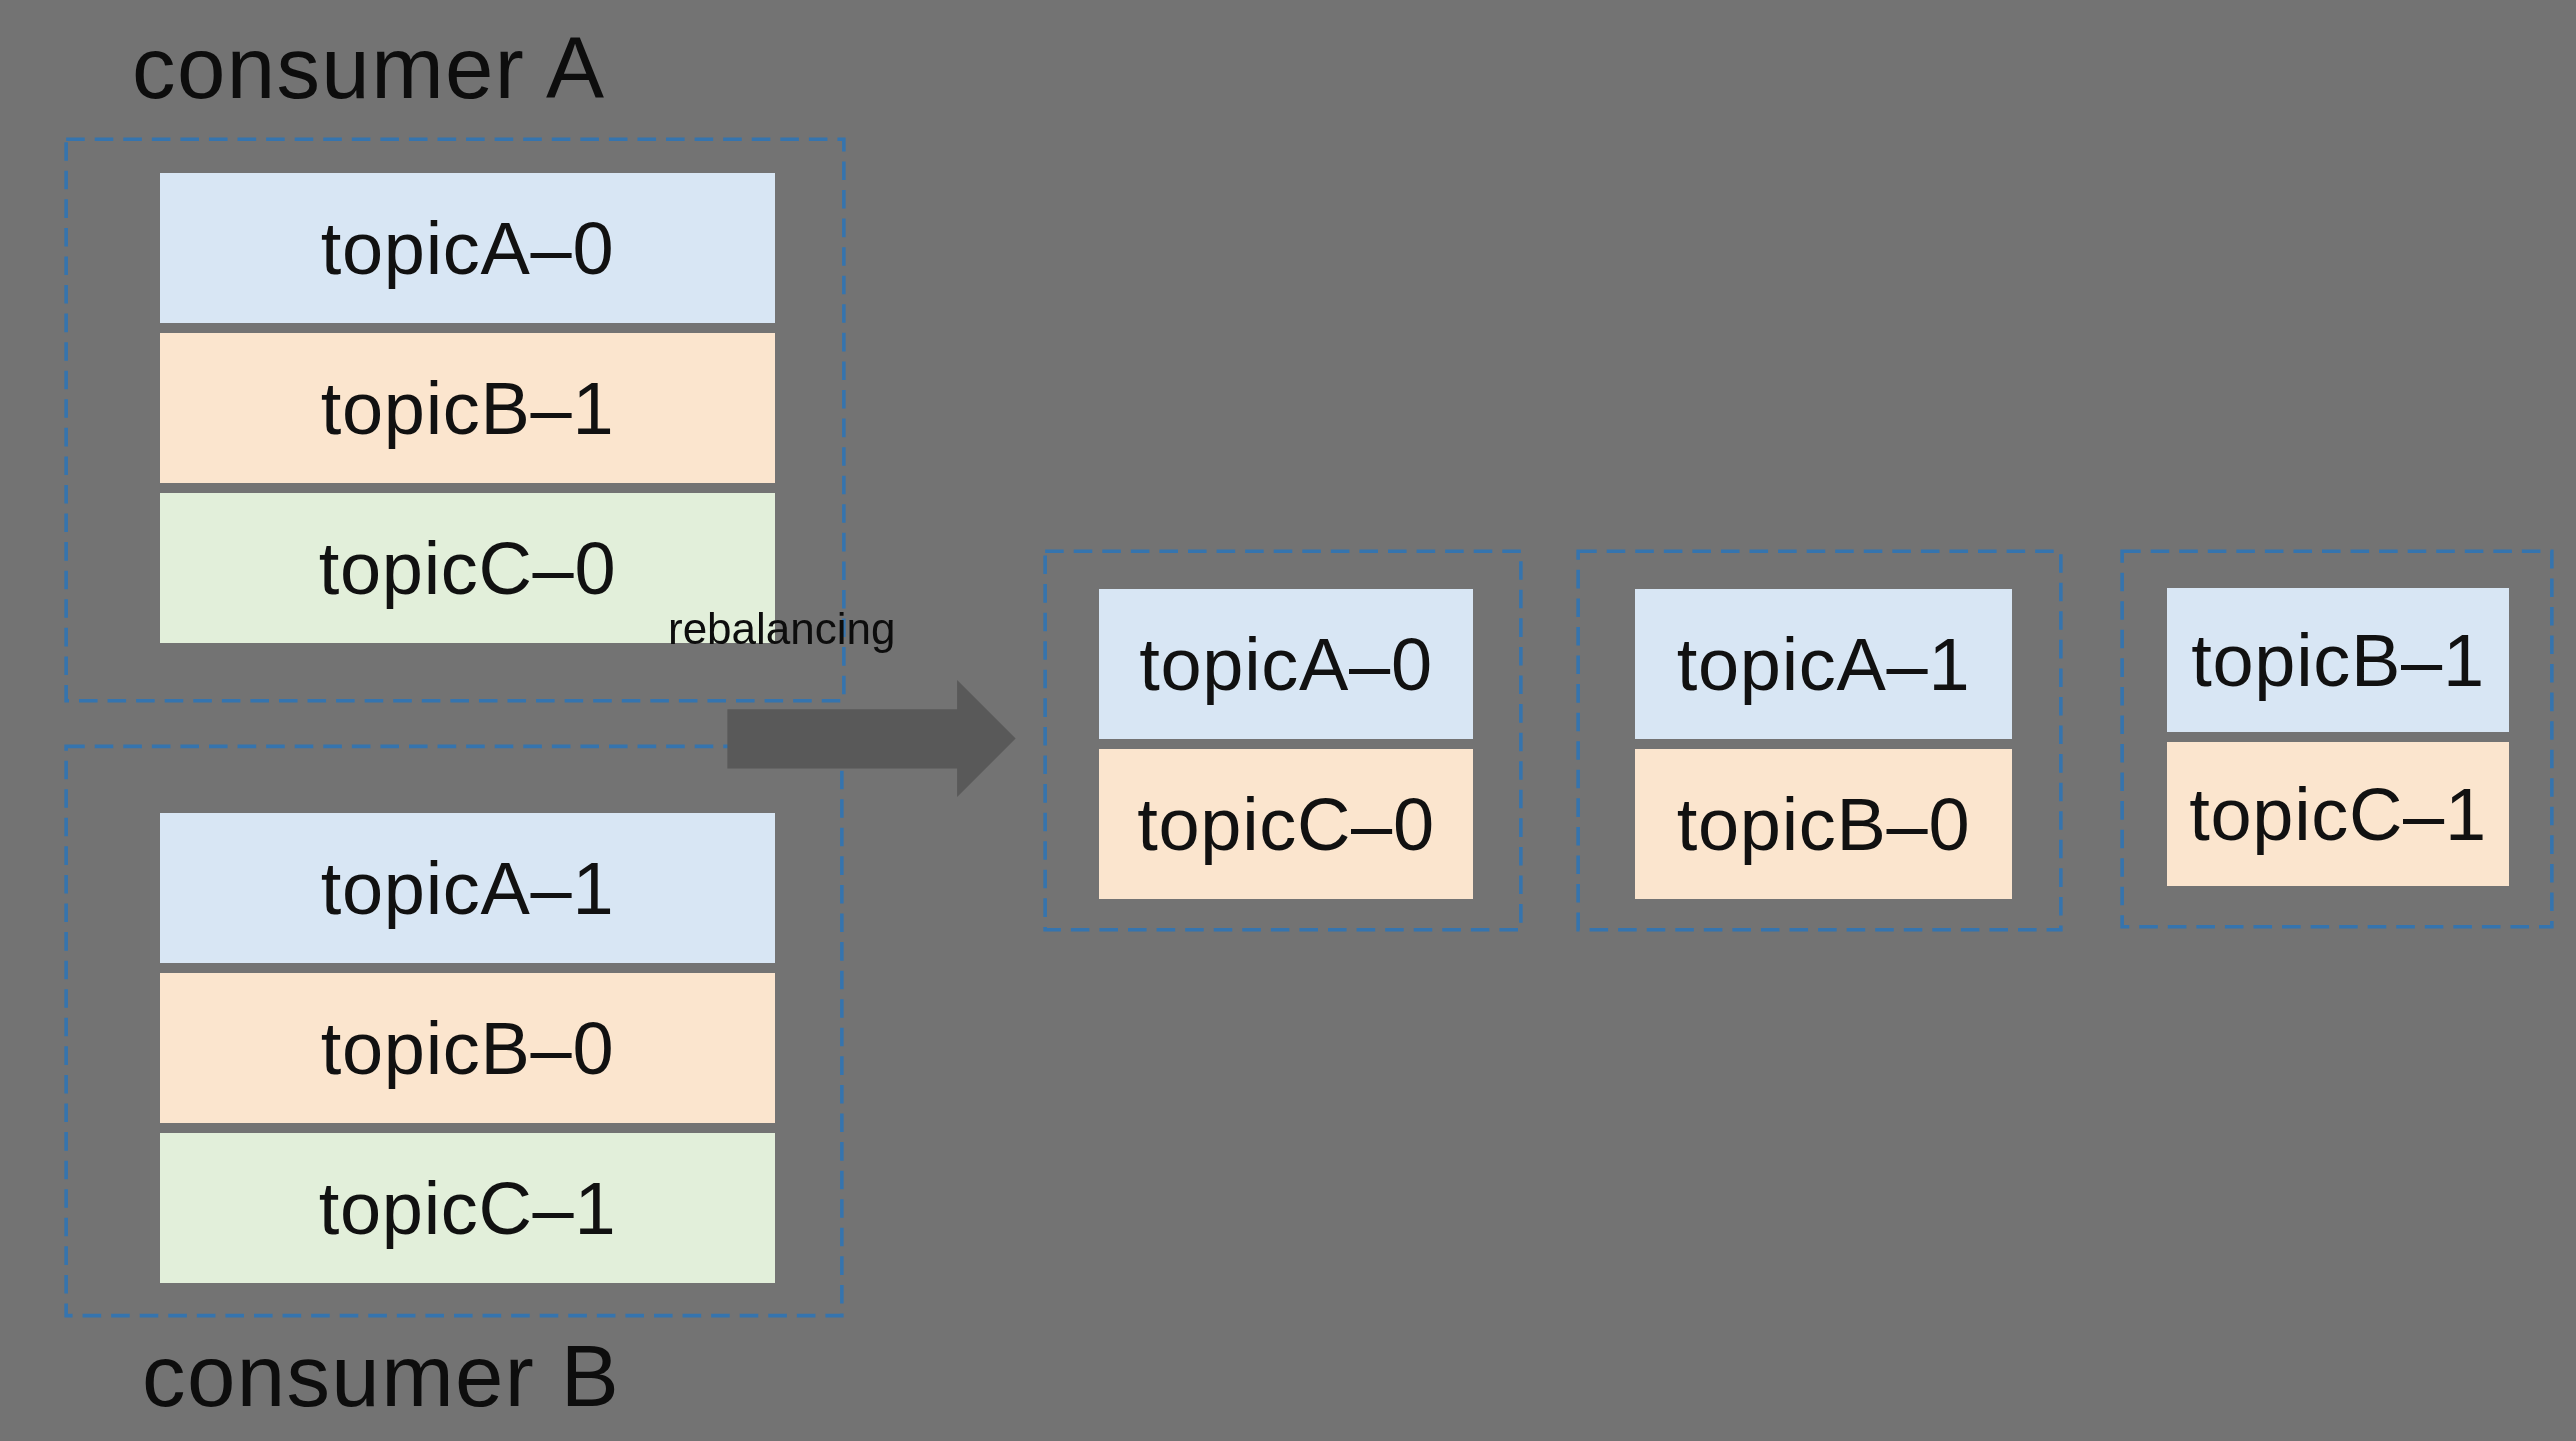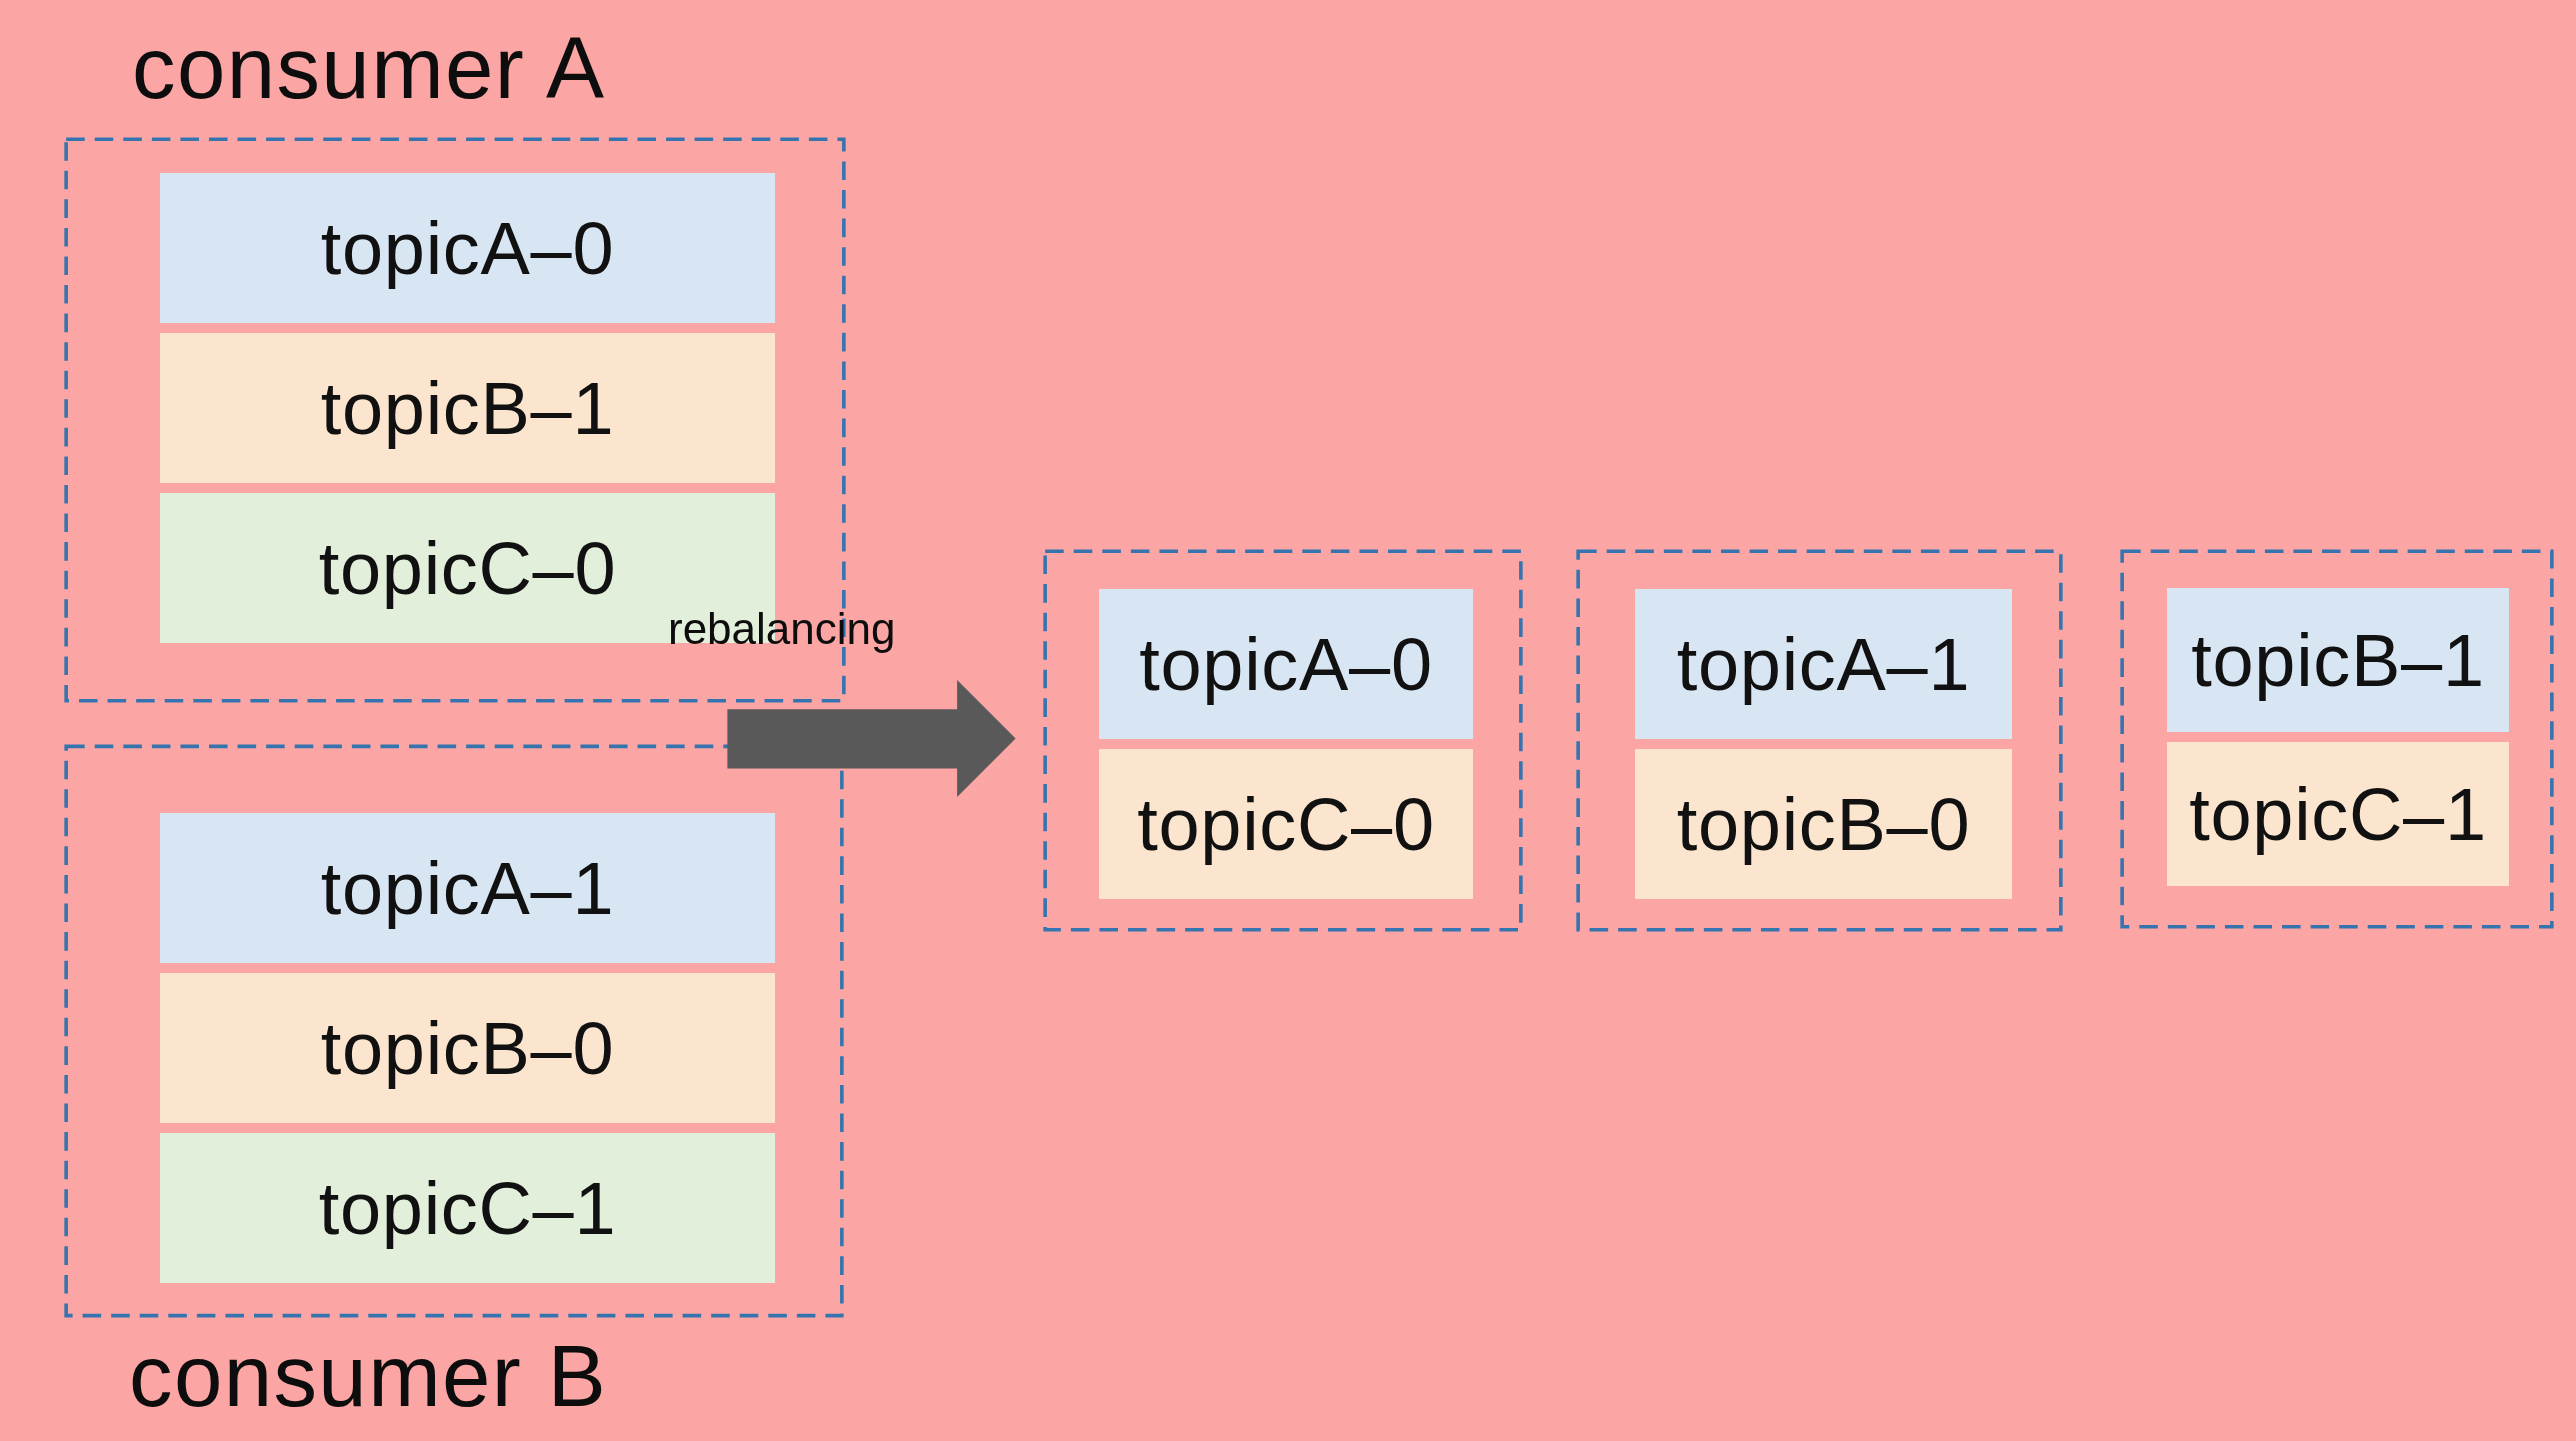--- a/index.html
+++ b/index.html
@@ -1,17 +1,17 @@
 <!DOCTYPE html>
 <html style="font-size:11.4px"><head>
 <meta charset="utf-8">
 <style>
   html,body{margin:0;padding:0;background:#fff;}
   .canvas{
-    position:relative;width:2576px;height:1442px;background:#fca5a5;overflow:hidden;
+    position:relative;width:2576px;height:1442px;background:#737373;overflow:hidden;
     font-family:"Liberation Sans","DejaVu Sans",sans-serif;color:#111;
   }
   .big-label{
     position:absolute;font-size:87px;line-height:1.1;white-space:nowrap;
     color:#0d0d0d;letter-spacing:1.4px;
   }
   .group-box{position:absolute;box-sizing:border-box;}
   .dash-border{position:absolute;left:0;top:0;pointer-events:none;}
   .dash-border rect{fill:none;stroke-width:5px;}
   .partition{
@@ -23,21 +23,21 @@
   .after  .partition{width:374px;}
   #boxA{left:64px;top:137px;width:782px;height:566px;padding-top:36px;}
   #boxB{left:64px;top:744px;width:780px;height:574px;padding-top:69px;}
   #boxR1{left:1043px;top:549px;width:480px;height:383px;padding-top:40px;}
   #boxR2{left:1576px;top:549px;width:487px;height:383px;padding-top:40px;}
   #boxR3{left:2120px;top:549px;width:434px;height:380px;padding-top:39px;}
   #boxR1 .partition{margin-left:56px;}
   #boxR2 .partition{margin-left:59px;width:377px;}
   #boxR3 .partition{margin-left:47px;width:342px;height:144px;}
   #titleA{left:132px;top:20px;}
-  #titleB{left:129px;top:1328px;}
+  #titleB{left:142px;top:1328px;}
   #rebalancing{
     position:absolute;left:668px;top:606px;font-size:44px;line-height:1.05;
     white-space:nowrap;color:#0d0d0d;
   }
   #arrow{position:absolute;left:727px;top:680px;}
 </style>
 </head>
 <body>
 
 <div class="canvas">

